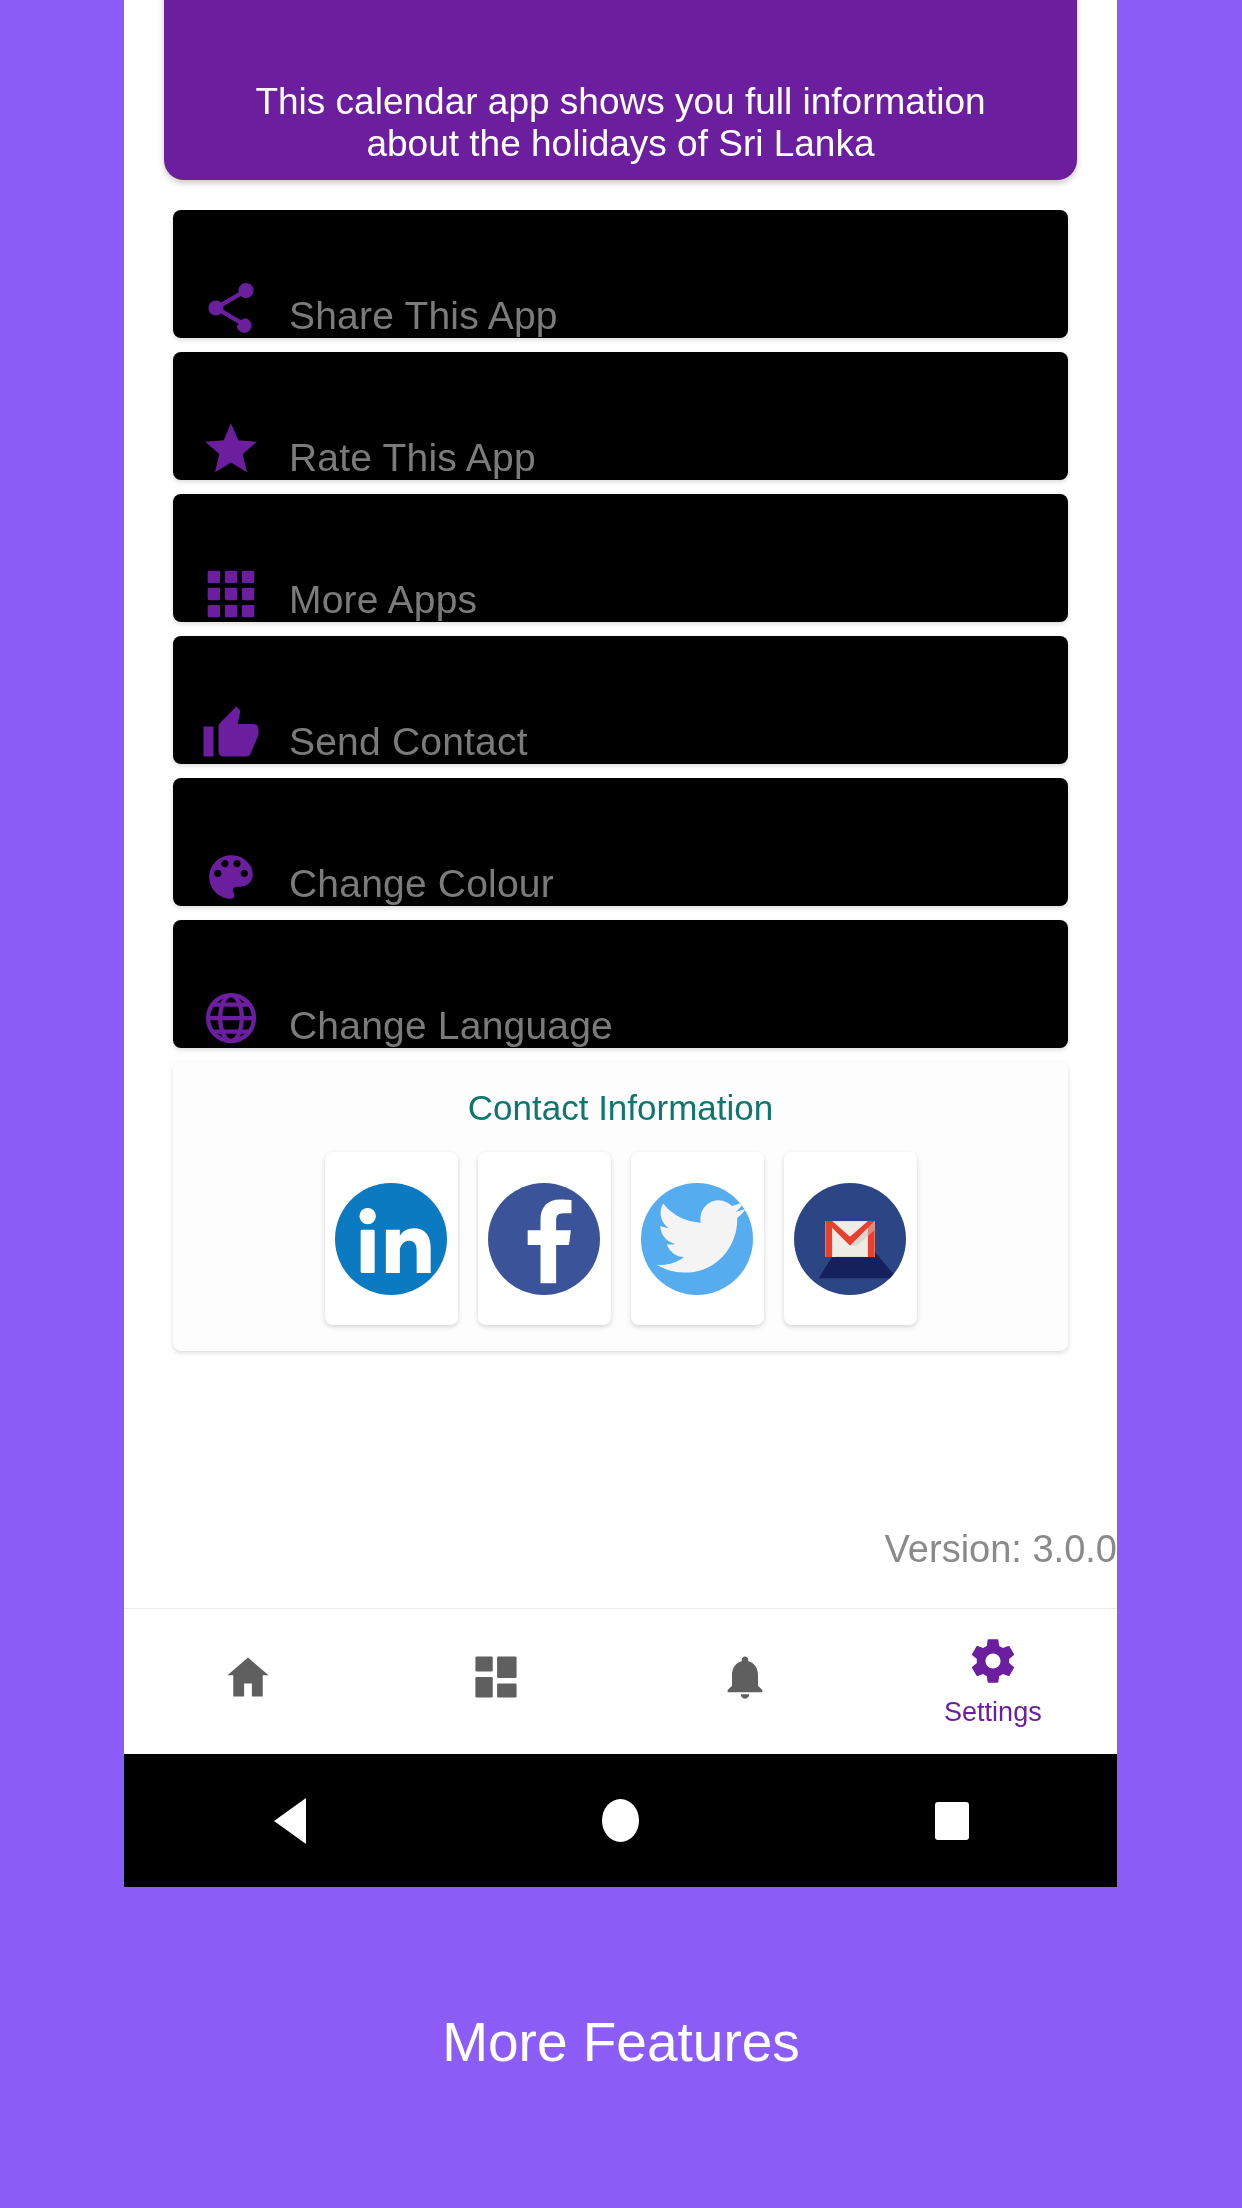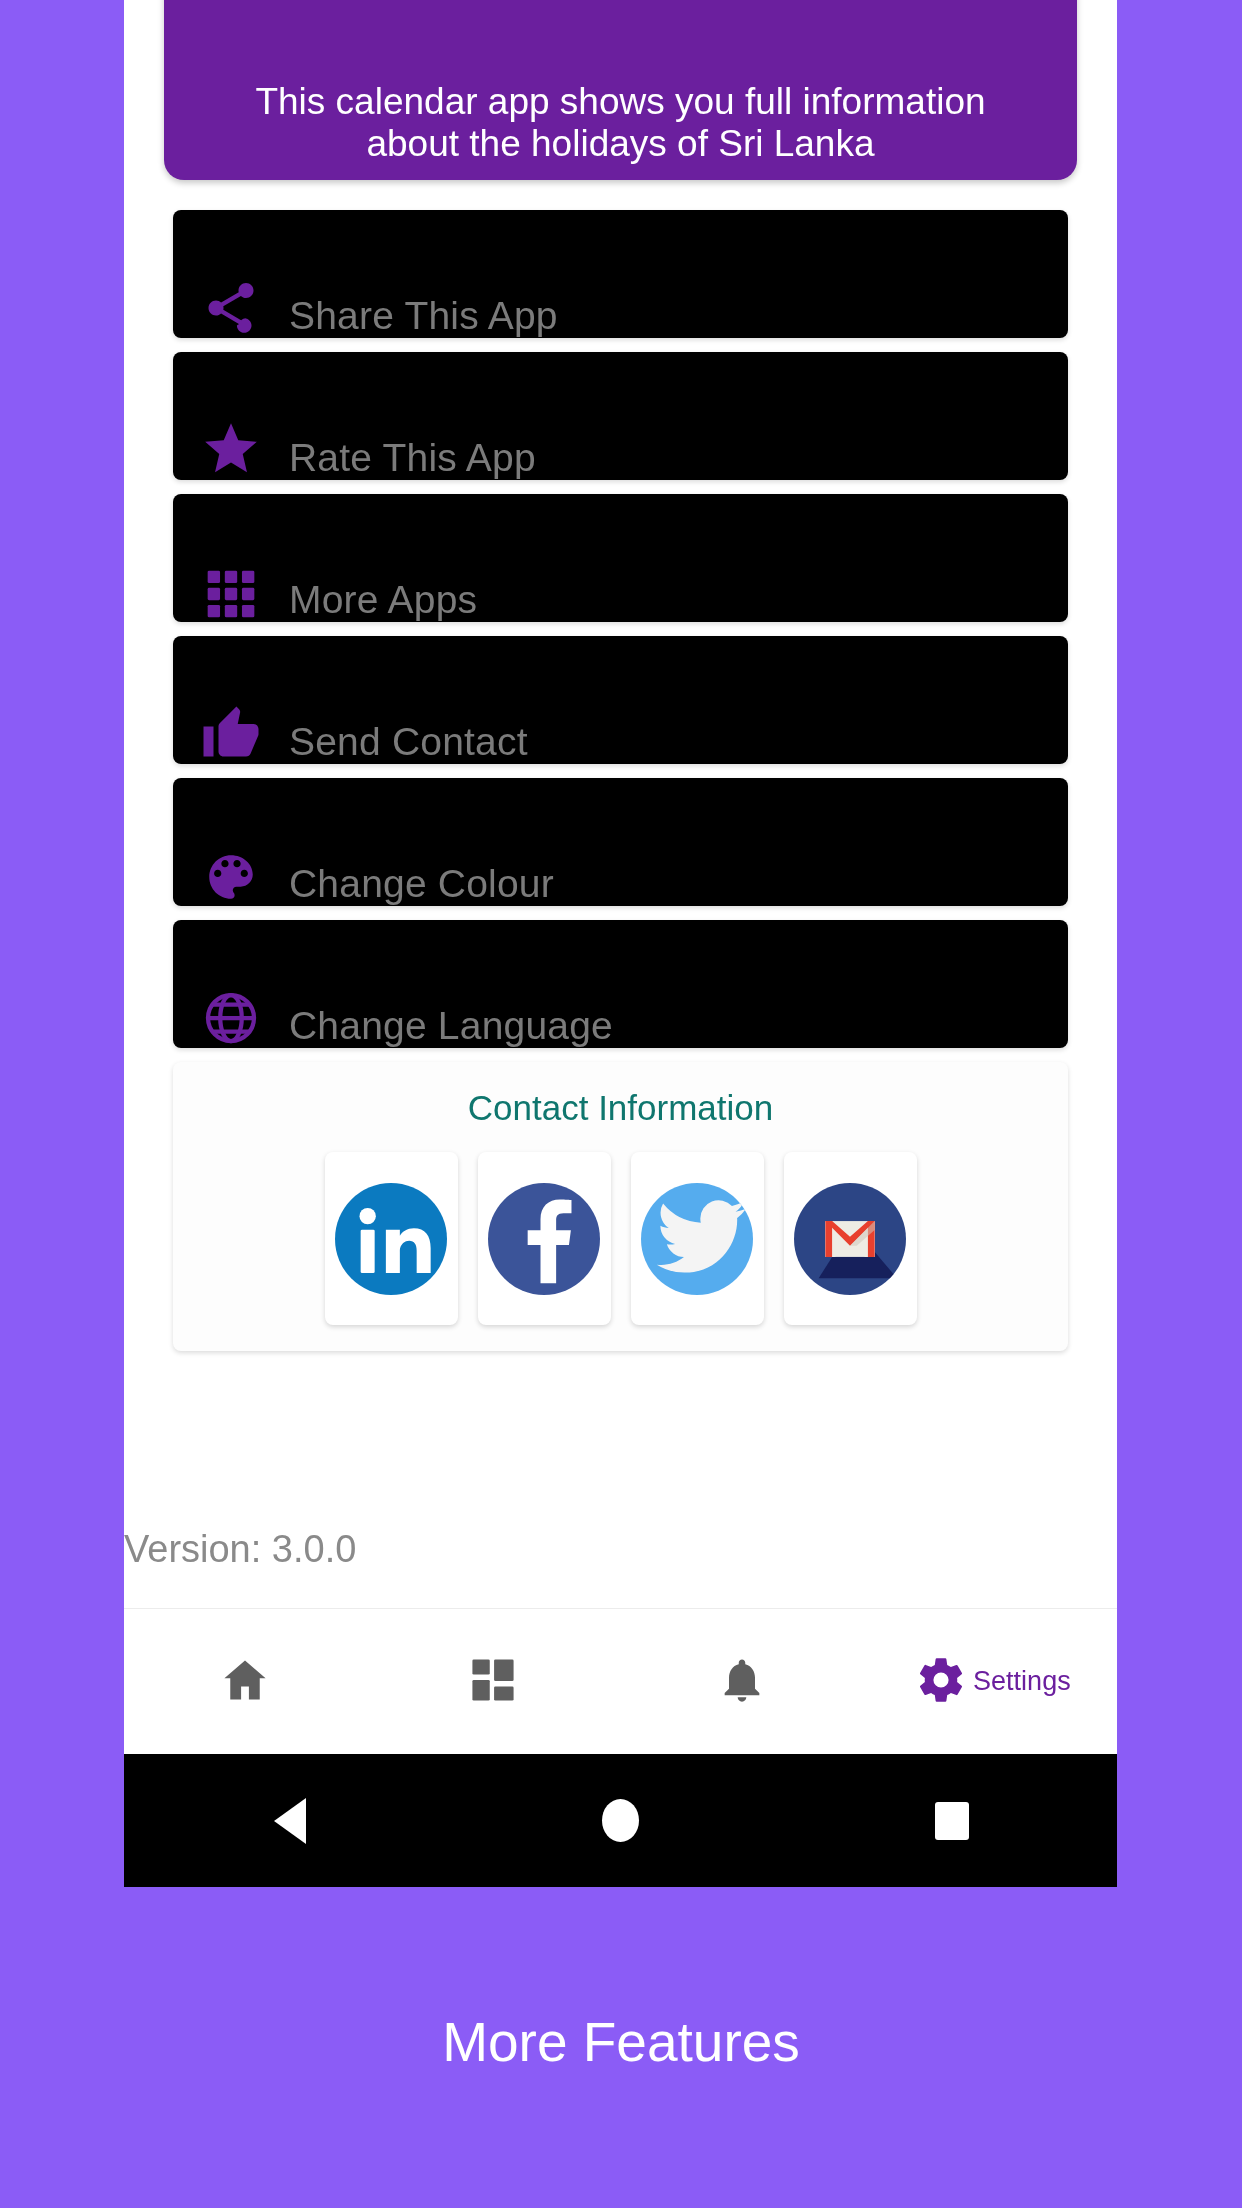--- a/index.html
+++ b/index.html
@@ -83,33 +83,33 @@
   }
   .social-badge {
     width:112px; height:112px; border-radius:50%;
     display:flex; align-items:center; justify-content:center;
     overflow:hidden; position:relative;
   }
 
   
   .version {
     position:absolute; left:0; top:1528px; width:993px;
-    text-align:left; font-size:38px; color:#8a8a8a;
+    text-align:right; font-size:38px; color:#8a8a8a;
   }
 
   
   .bottom-nav {
     position:absolute; left:0; top:1608px;
     width:993px; height:146px;
     background:#ffffff;
     border-top:1px solid #ececec;
     display:flex;
   }
   .nav-item {
-    flex:1; display:flex; flex-direction:row;
+    flex:1; display:flex; flex-direction:column;
     align-items:center; justify-content:center; gap:6px;
   }
   .nav-label { font-size:27px; color:#6b1f9e; }
 
   
   .sysbar {
     position:absolute; left:0; top:1754px;
     width:993px; height:133px;
     background:#000000;
     display:flex; align-items:center;

